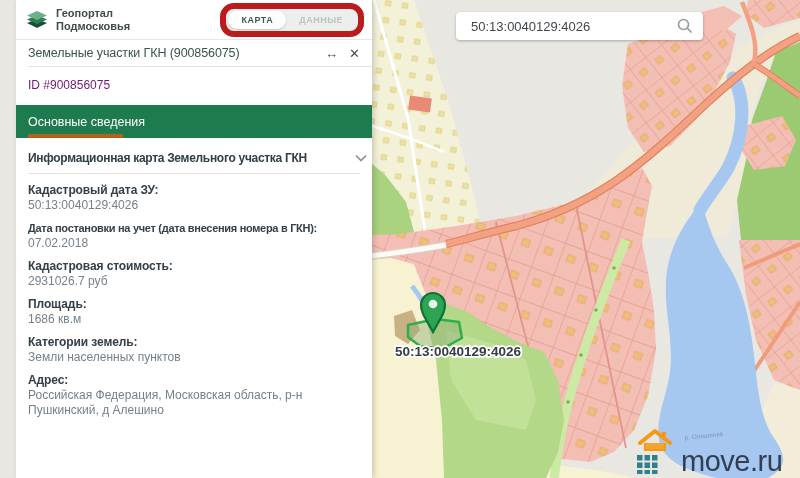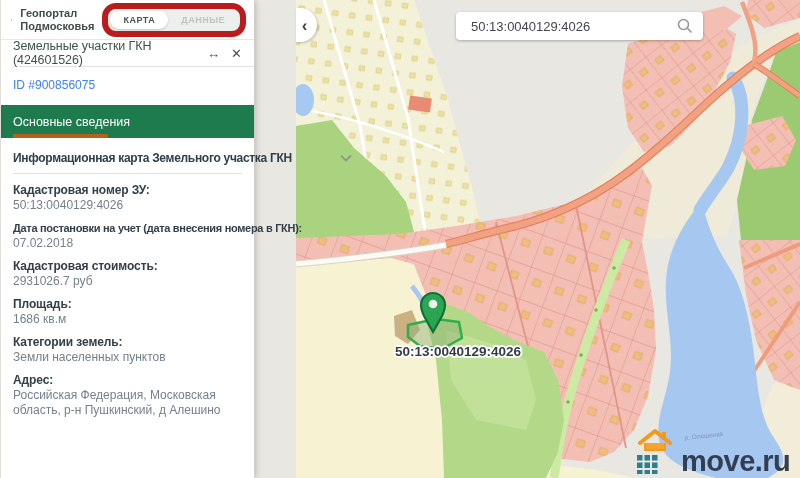--- a/index.html
+++ b/index.html
@@ -3,35 +3,35 @@
 <meta charset="utf-8">
 <style>
   * { margin:0; padding:0; box-sizing:border-box; }
   html,body { background:#d8d8d8; }
   .screen {
     position:relative; width:800px; height:478px; overflow:hidden;
     font-family:"Liberation Sans","DejaVu Sans",sans-serif; background:#e9e7e1;
   }
   
   .sidebar {
-    position:absolute; left:1px; top:0; width:253px; height:478px; background:#fff;
+    position:absolute; left:16px; top:0; width:356px; height:478px; background:#fff;
     z-index:6; box-shadow:2px 0 6px rgba(0,0,0,.18);
   }
   .brand-row { height:40px; display:flex; align-items:center; gap:8px; padding:0 8px 0 10px; border-bottom:1px solid #e7e7e7; }
   .brand-text { font-size:11px; font-weight:700; color:#3d4d47; line-height:13px; }
   .tabs { margin-left:auto; background:#ecefec; border:6px solid #b91c1c; border-radius:14px; padding:2px; display:flex; }
   .tab { border:none; border-radius:11px; font-family:inherit; font-size:9px; font-weight:700; letter-spacing:.5px;
          padding:4px 13px; background:transparent; color:#bcc5bf; cursor:pointer; }
   .tab.active { background:#fff; color:#42584e; box-shadow:0 1px 2px rgba(0,0,0,.18); }
   .panel-head { height:26px; display:flex; align-items:center; padding:0 12px; }
   .panel-title { font-size:12.5px; color:#3a544a; font-weight:500; letter-spacing:-.1px; }
   .head-icons { margin-left:auto; display:flex; align-items:center; gap:11px; }
   .hicon { font-size:13px; color:#4a4f52; cursor:pointer; line-height:1; }
   .divider { border-top:1px solid #e3e3e3; margin-left:12px; }
-  .id-row { padding:11px 12px 13px; font-size:12px; color:#3b82f6; }
+  .id-row { padding:11px 12px 13px; font-size:12px; color:#701a75; }
   .section-bar { position:relative; background:#1e7b4d; color:#ffffff; height:33px; display:flex; align-items:center;
                  padding:0 12px; font-size:12.5px; }
   .orange-underline { position:absolute; left:12px; bottom:0; width:95px; height:4px; background:#b85f1e; }
   .card-row { display:flex; align-items:center; padding:13px 12px 8px;gap:48px; }
   .card-title { font-size:12px; font-weight:700; color:#2f4049; letter-spacing:-.3px; white-space:nowrap; }
   .chev { margin-left:auto; color:#8a9094; display:flex; }
   .fields { padding:9px 12px 0; }
   .field { margin-bottom:8px; }
   .field .lbl { font-size:12px; font-weight:700; color:#33404a; line-height:15px; letter-spacing:-.1px; }
   .field .lbl.small { font-size:11px; letter-spacing:-.3px; white-space:nowrap; }
@@ -44,21 +44,21 @@
     border-radius:0 17px 17px 0; box-shadow:1px 1px 3px rgba(0,0,0,.22); z-index:4; cursor:pointer;
     display:flex; align-items:center; justify-content:center; padding-right:4px;
   }
   .collapse-btn span { font-size:17px; font-weight:700; color:#3c4043; line-height:1; }
   .search-box {
     position:absolute; left:160px; top:12px; width:247px; height:28px; background:#fff; border-radius:4px;
     box-shadow:0 1px 3px rgba(0,0,0,.28); z-index:4; display:flex; align-items:center; padding:0 10px 0 15px;
   }
   .search-val { font-size:13px; color:#41474d; flex:1; }
   .wm { position:absolute; left:340px; bottom:4px; z-index:4; display:flex; align-items:flex-end; gap:7px; }
-  .wm-text { font-size:29px; font-weight:700; color:#333e52; line-height:.85; letter-spacing:-.5px; }
+  .wm-text { font-size:29px; font-weight:400; color:#333e52; line-height:.85; letter-spacing:-.5px; }
   .parcel-label-svg { font-family:"Liberation Sans","DejaVu Sans",sans-serif; }
 </style>
 </head>
 <body>
 
 <div class="screen">
 
   <aside class="sidebar">
     <div class="brand-row">
       <svg width="22" height="18" viewBox="0 0 22 18">
@@ -70,21 +70,21 @@
         <div>Геопортал</div>
         <div>Подмосковья</div>
       </div>
       <div class="tabs">
         <button class="tab active">КАРТА</button>
         <button class="tab">ДАННЫЕ</button>
       </div>
     </div>
 
     <div class="panel-head">
-      <span class="panel-title">Земельные участки ГКН (424601526)</span>
+      <span class="panel-title">Земельные участки ГКН (900856075)</span>
       <span class="head-icons">
         <span class="hicon">↔</span>
         <span class="hicon">✕</span>
       </span>
     </div>
     <div class="divider"></div>
 
     <div class="id-row">ID #900856075</div>
 
     <div class="section-bar">
@@ -97,21 +97,21 @@
       <span class="chev">
         <svg width="12" height="8" viewBox="0 0 12 8">
             <polyline points="1,1.5 6,6.5 11,1.5" fill="none" stroke="#8a9094" stroke-width="1.6"></polyline>
           </svg>
       </span>
     </div>
     <div class="divider" style="margin-right:12px"></div>
 
     <div class="fields">
       <div class="field">
-        <div class="lbl">Кадастровая номер ЗУ:</div>
+        <div class="lbl">Кадастровый дата ЗУ:</div>
         <div class="val">50:13:0040129:4026</div>
       </div>
       <div class="field">
         <div class="lbl small">Дата постановки на учет (дата внесения номера в ГКН):</div>
         <div class="val">07.02.2018</div>
       </div>
       <div class="field">
         <div class="lbl">Кадастровая стоимость:</div>
         <div class="val">2931026.7 руб</div>
       </div>

